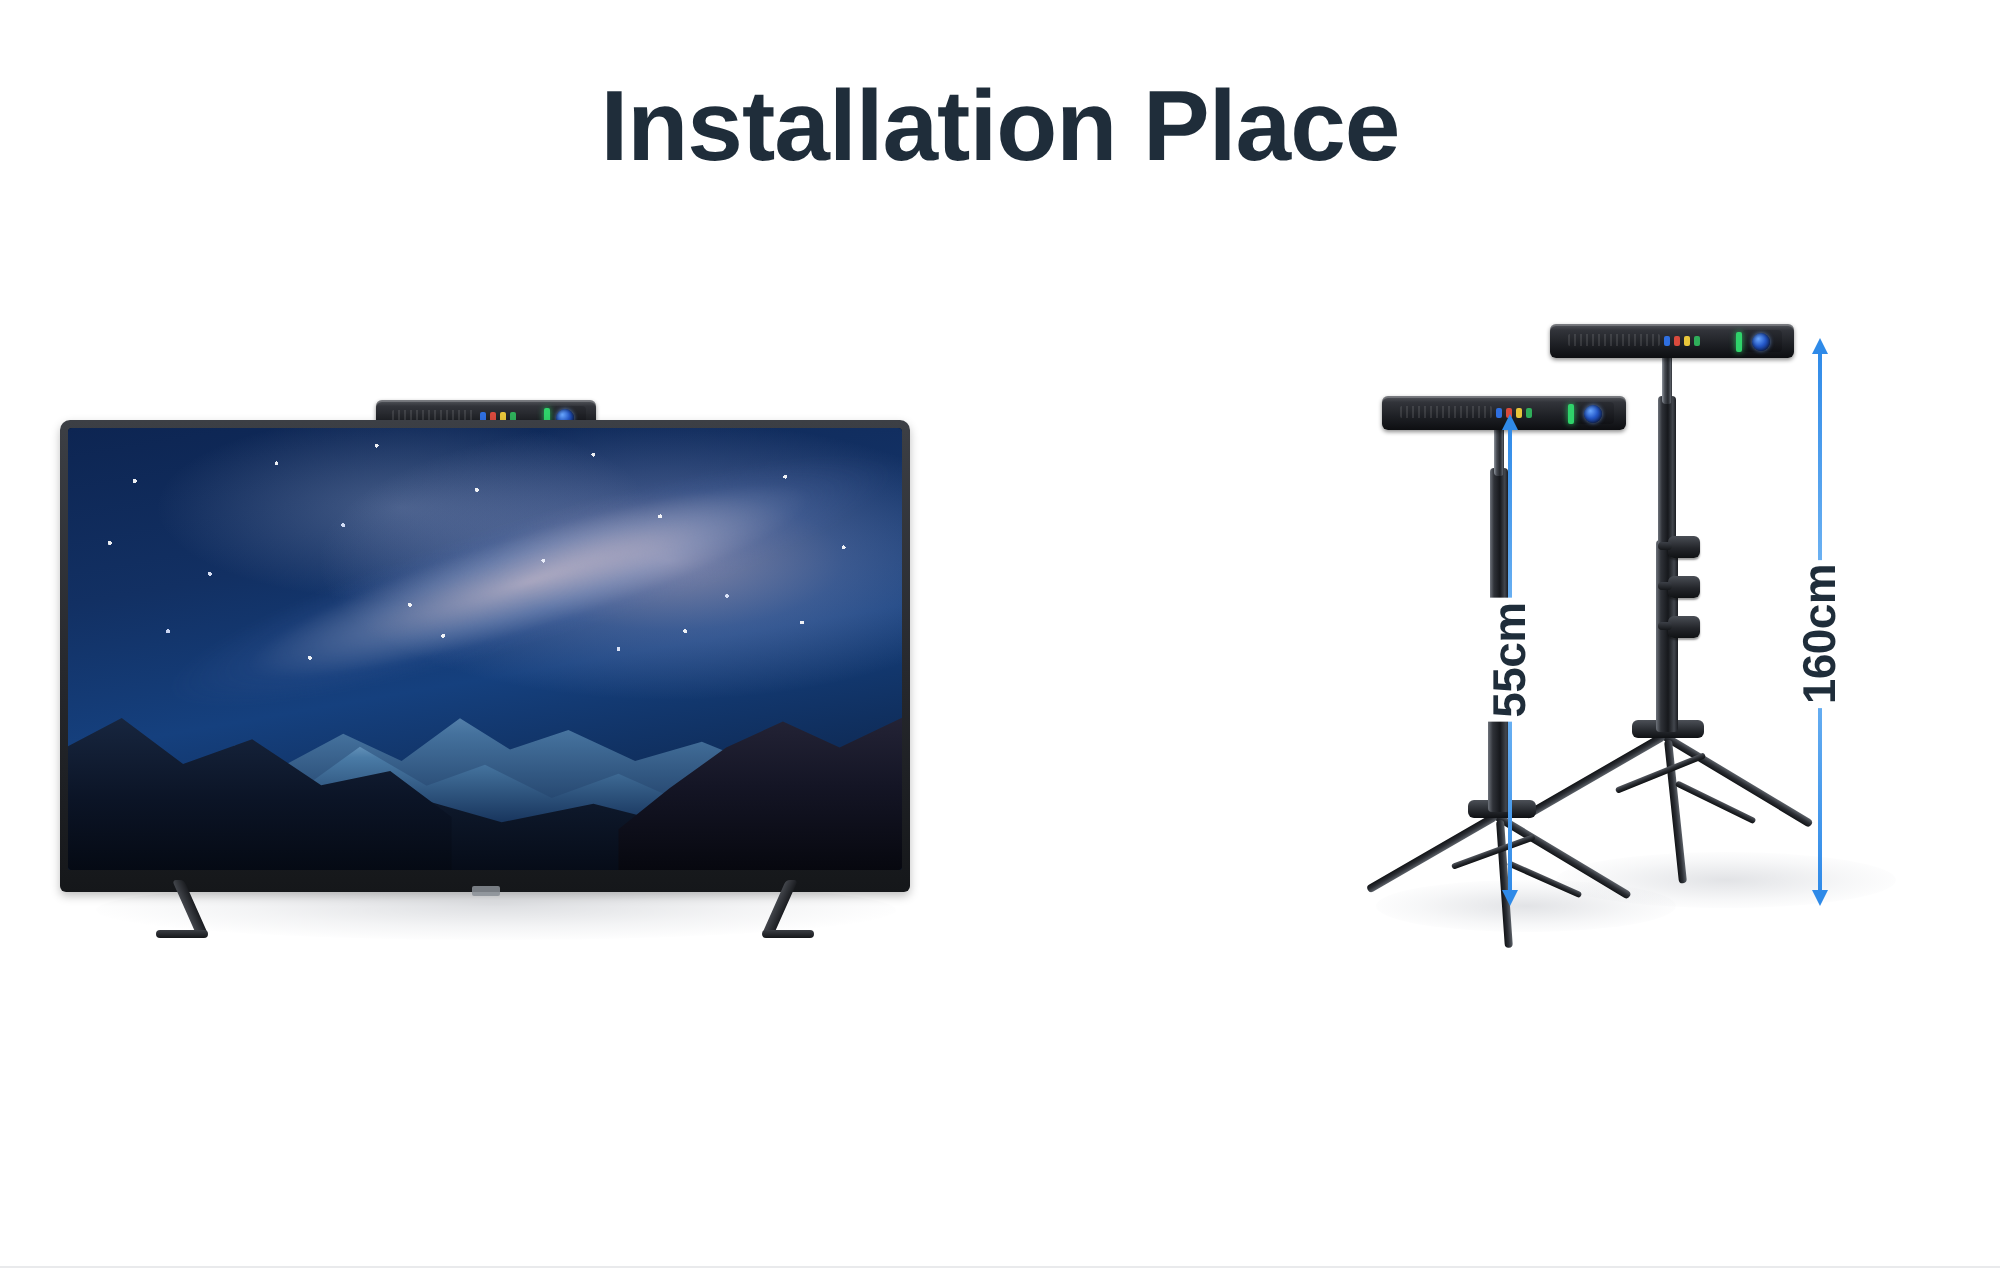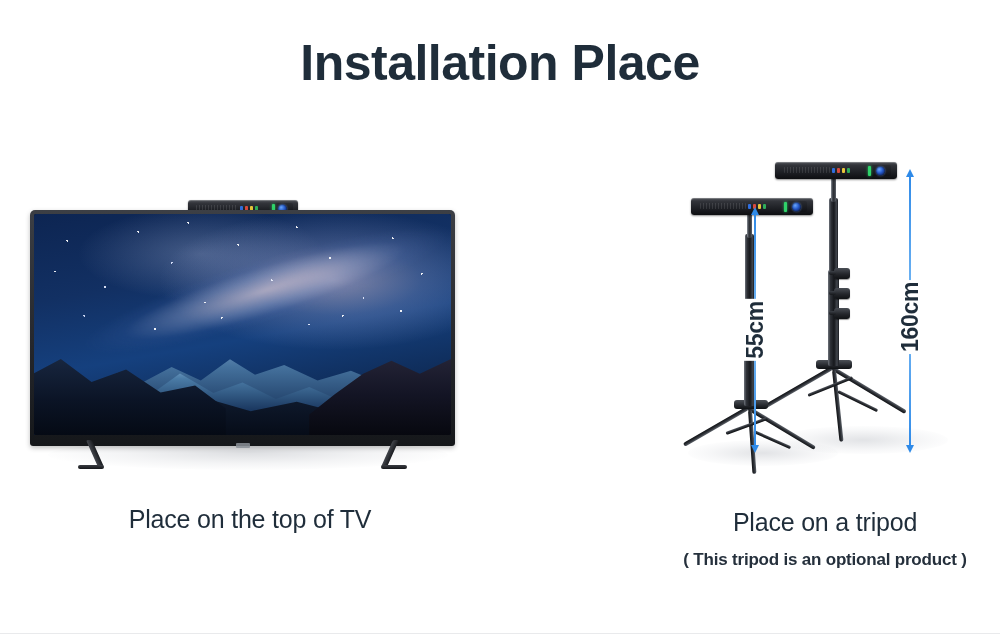--- a/index.html
+++ b/index.html
@@ -375,21 +375,20 @@
       </div>
     </div>
     <div class="tv-brand" style="top:243px;"></div>
 
     <div class="tv-leg l"></div>
     <div class="tv-leg r"></div>
     <div class="tv-foot l"></div>
     <div class="tv-foot r"></div>
   </div>
 
-  <div class="caption caption-left">Place on the top of TV</div>
 </div>
 
 <div class="panel panel-right">
 
   <div class="ground-shadow" style="left:28px; top:300px; width:150px; height:26px;"></div>
   <div class="ground-shadow" style="left:118px; top:286px; width:170px; height:28px;"></div>
 
   <div class="tripod" style="left:118px; top:18px; width:140px; height:300px;">
 
     <div class="leg" style="left:54px; top:208px; width:86px; transform:rotate(31deg);"></div>
@@ -459,17 +458,15 @@
     <div class="dim-label" style="top:50%;">55cm</div>
   </div>
 
   <div class="dim" style="left:230px; top:30px; width:40px; height:282px;">
     <div class="dim-line" style="top:4px; height:274px;"></div>
     <div class="arrow-head arrow-up"></div>
     <div class="arrow-head arrow-down"></div>
     <div class="dim-label" style="top:52%;">160cm</div>
   </div>
 
-  <div class="caption caption-right">Place on a tripod</div>
-  <div class="subcaption">( This tripod is an optional product )</div>
 </div>
 
 <div class="bottom-rule"></div>
 
 </body></html>

